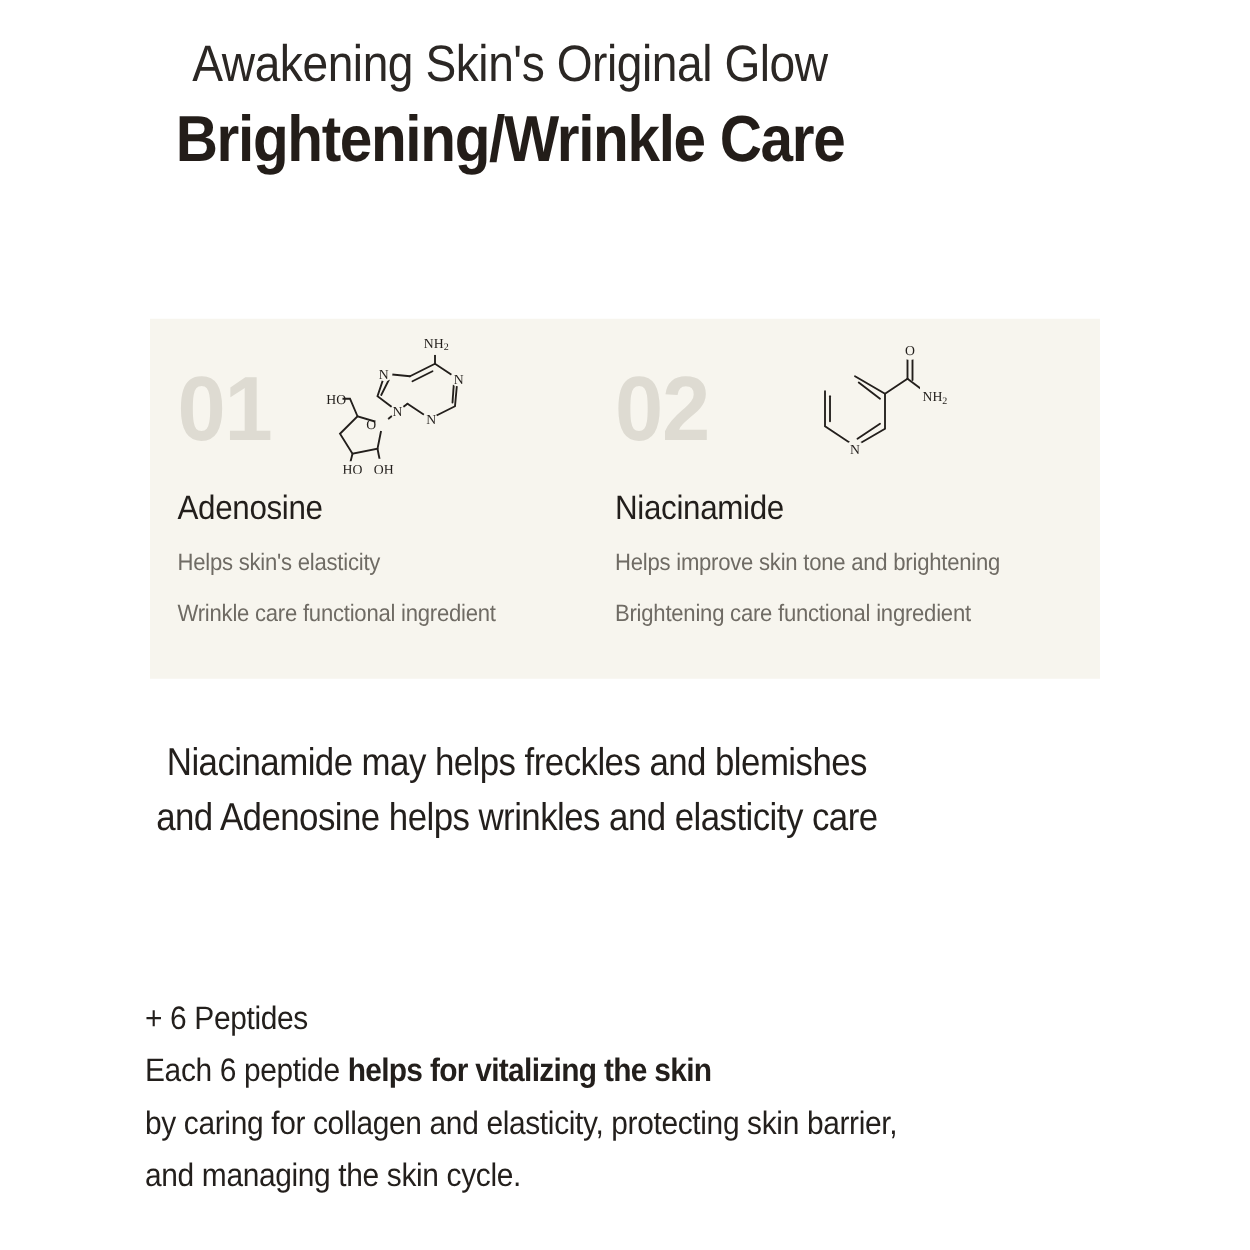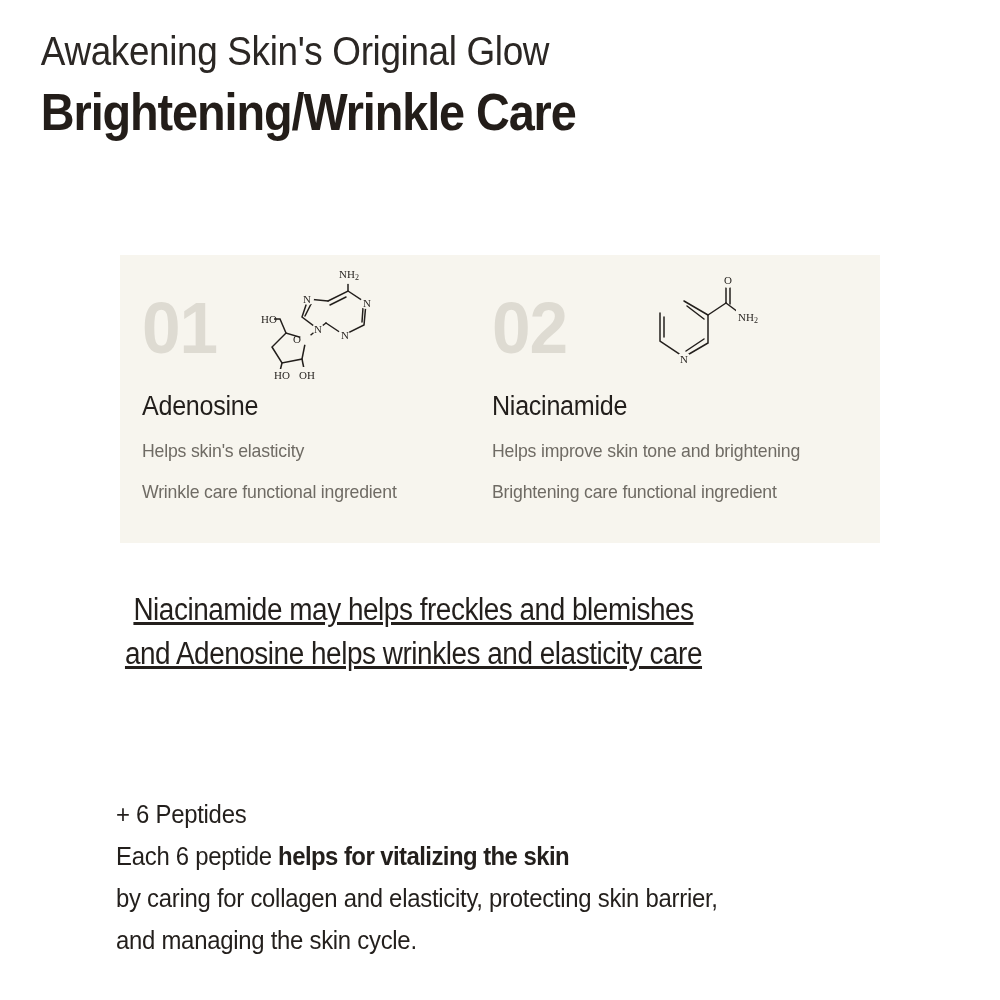--- a/index.html
+++ b/index.html
@@ -20,20 +20,21 @@
     position: absolute;
     inset: 0;
   }
 
   
   .header {
     position: absolute;
     top: 28px;
     left: 0;
     width: 816px;
+    text-align: center;
   }
   .eyebrow {
     font-size: 41px;
     font-weight: 300;
     letter-spacing: -0.4px;
     color: #2b2724;
     line-height: 1.15;
     transform: scaleX(0.9);
     transform-origin: center;
     white-space: nowrap;
@@ -113,21 +114,20 @@
   .card-line-1 { top: 185px; }
   .card-line-2 { top: 226px; }
 
   
   .statement {
     position: absolute;
     left: 0;
     top: 588px;
     width: 827px;
     text-align: center;
-    text-decoration: underline;
   }
   .statement-line {
     font-size: 31px;
     font-weight: 500;
     color: #231f1c;
     letter-spacing: -0.5px;
     line-height: 1.42;
     transform: scaleX(0.9);
     transform-origin: center;
     white-space: nowrap;

